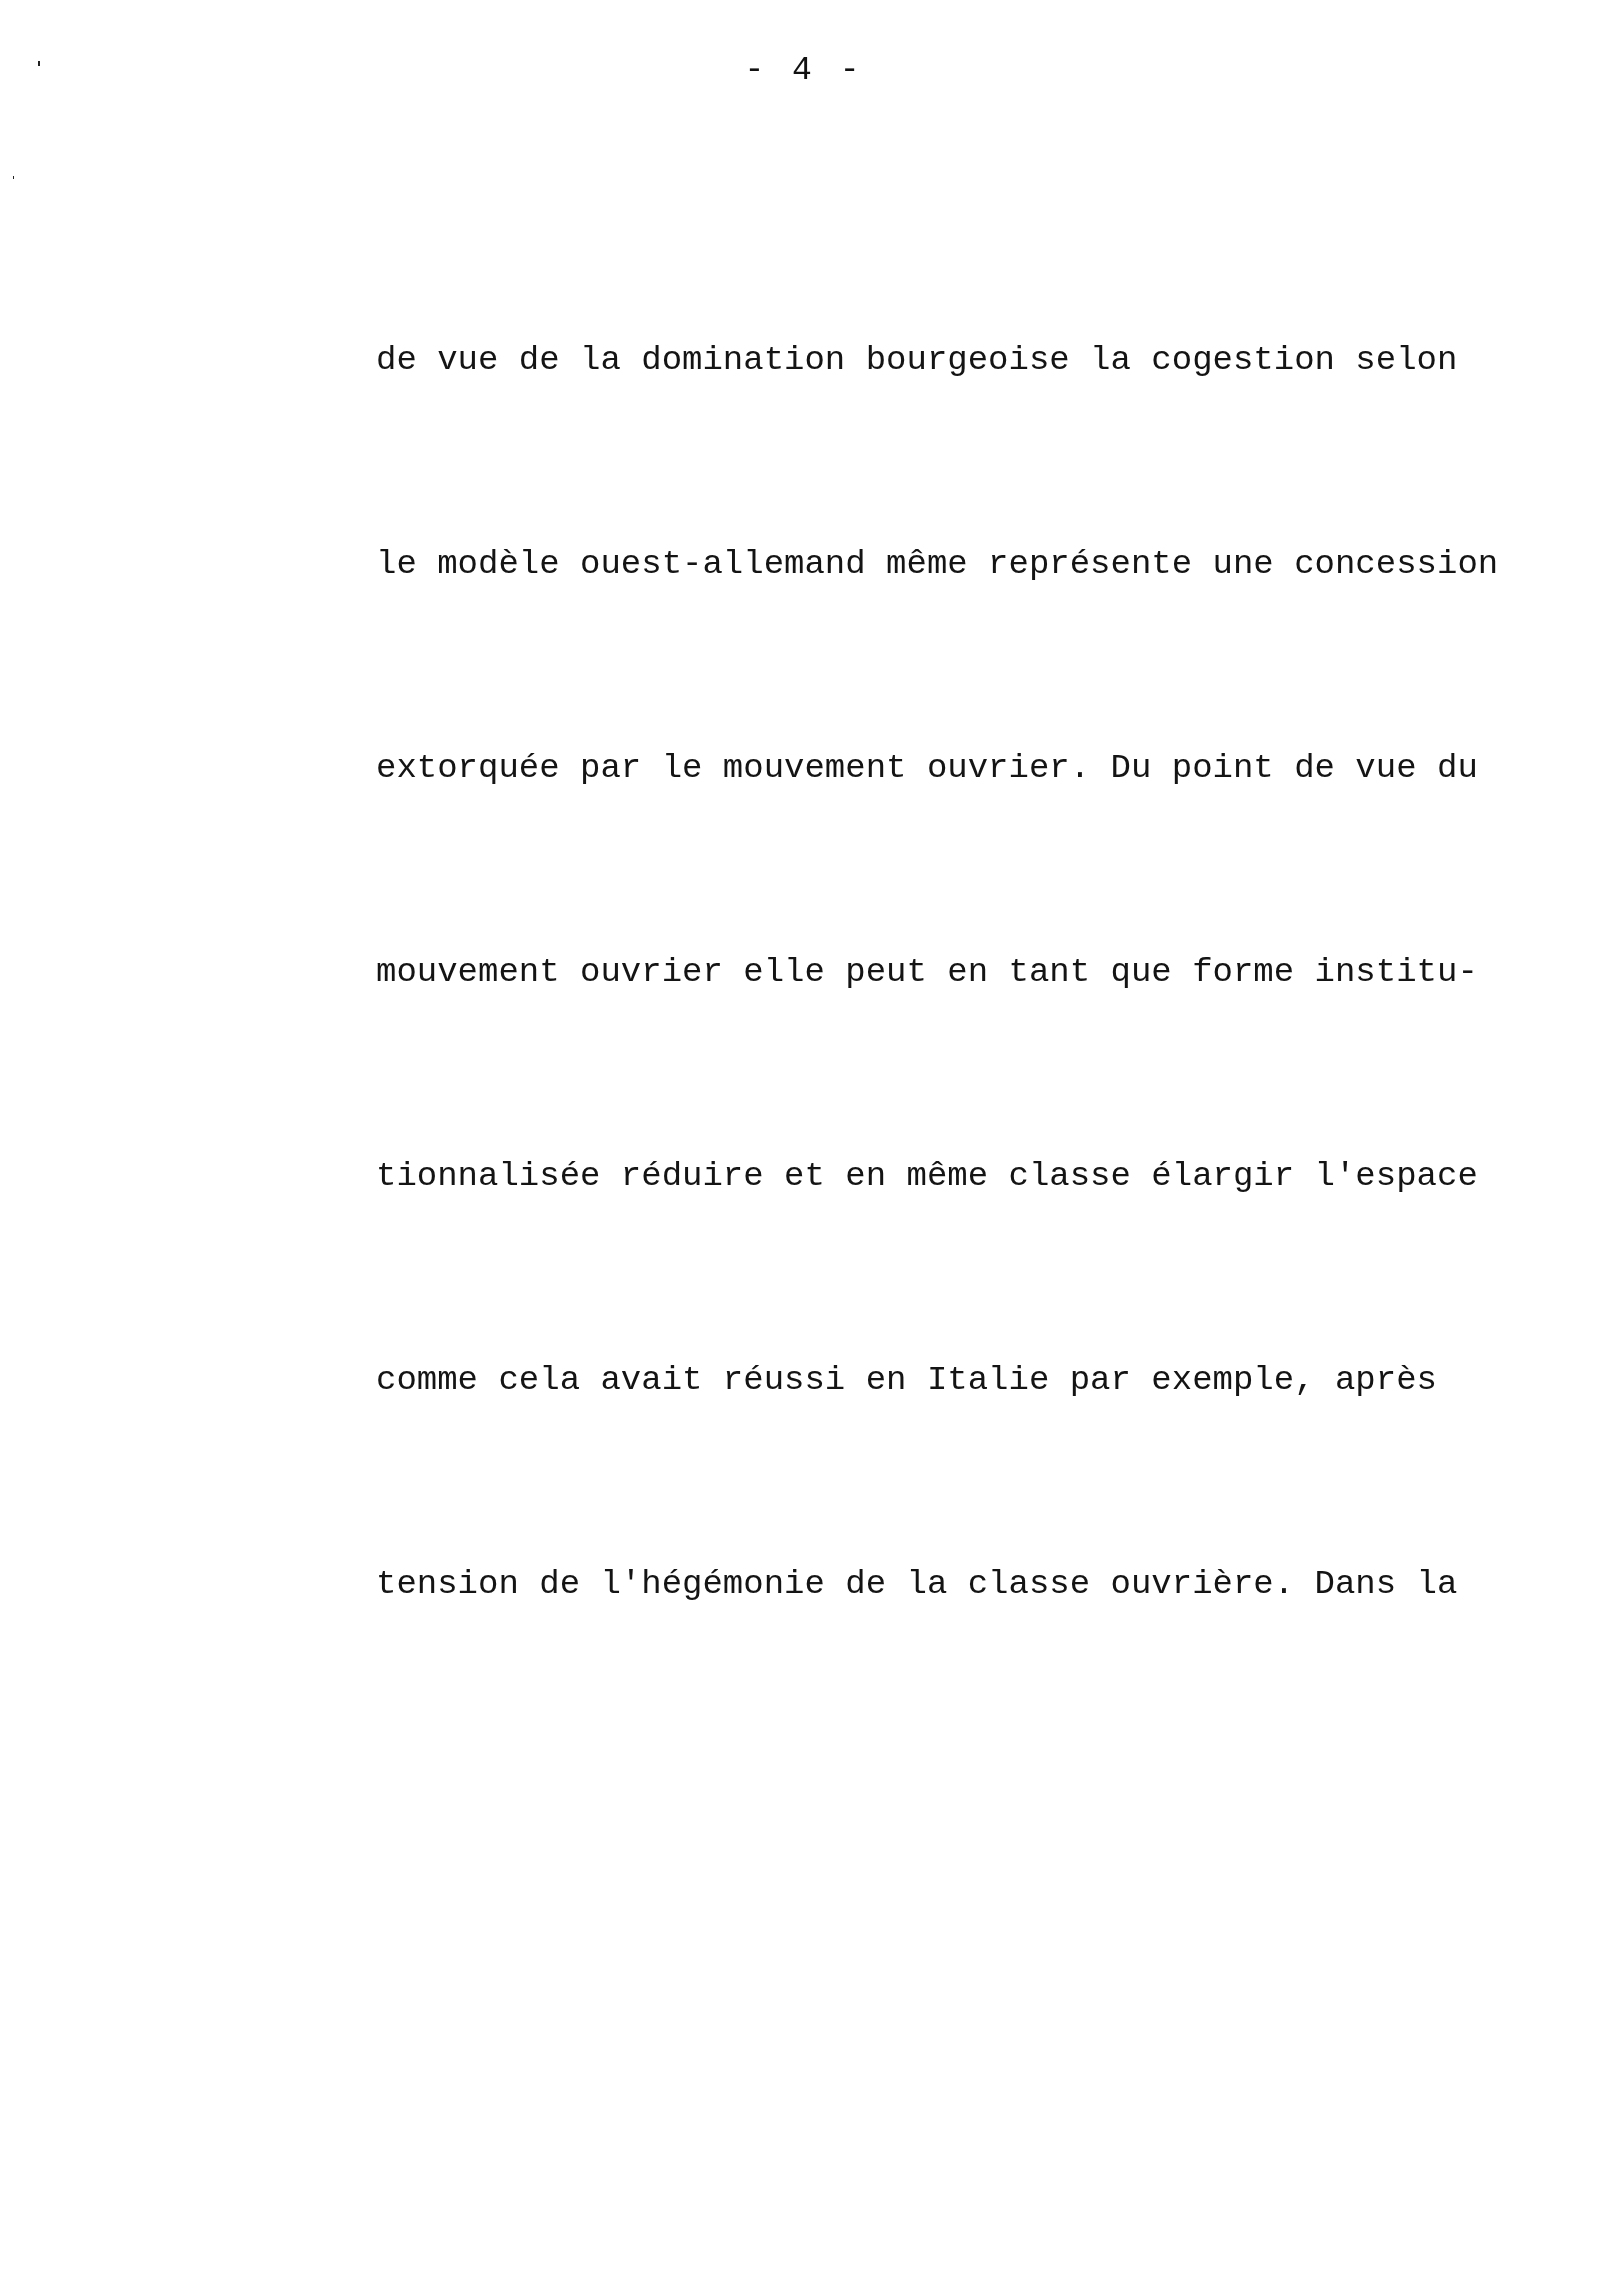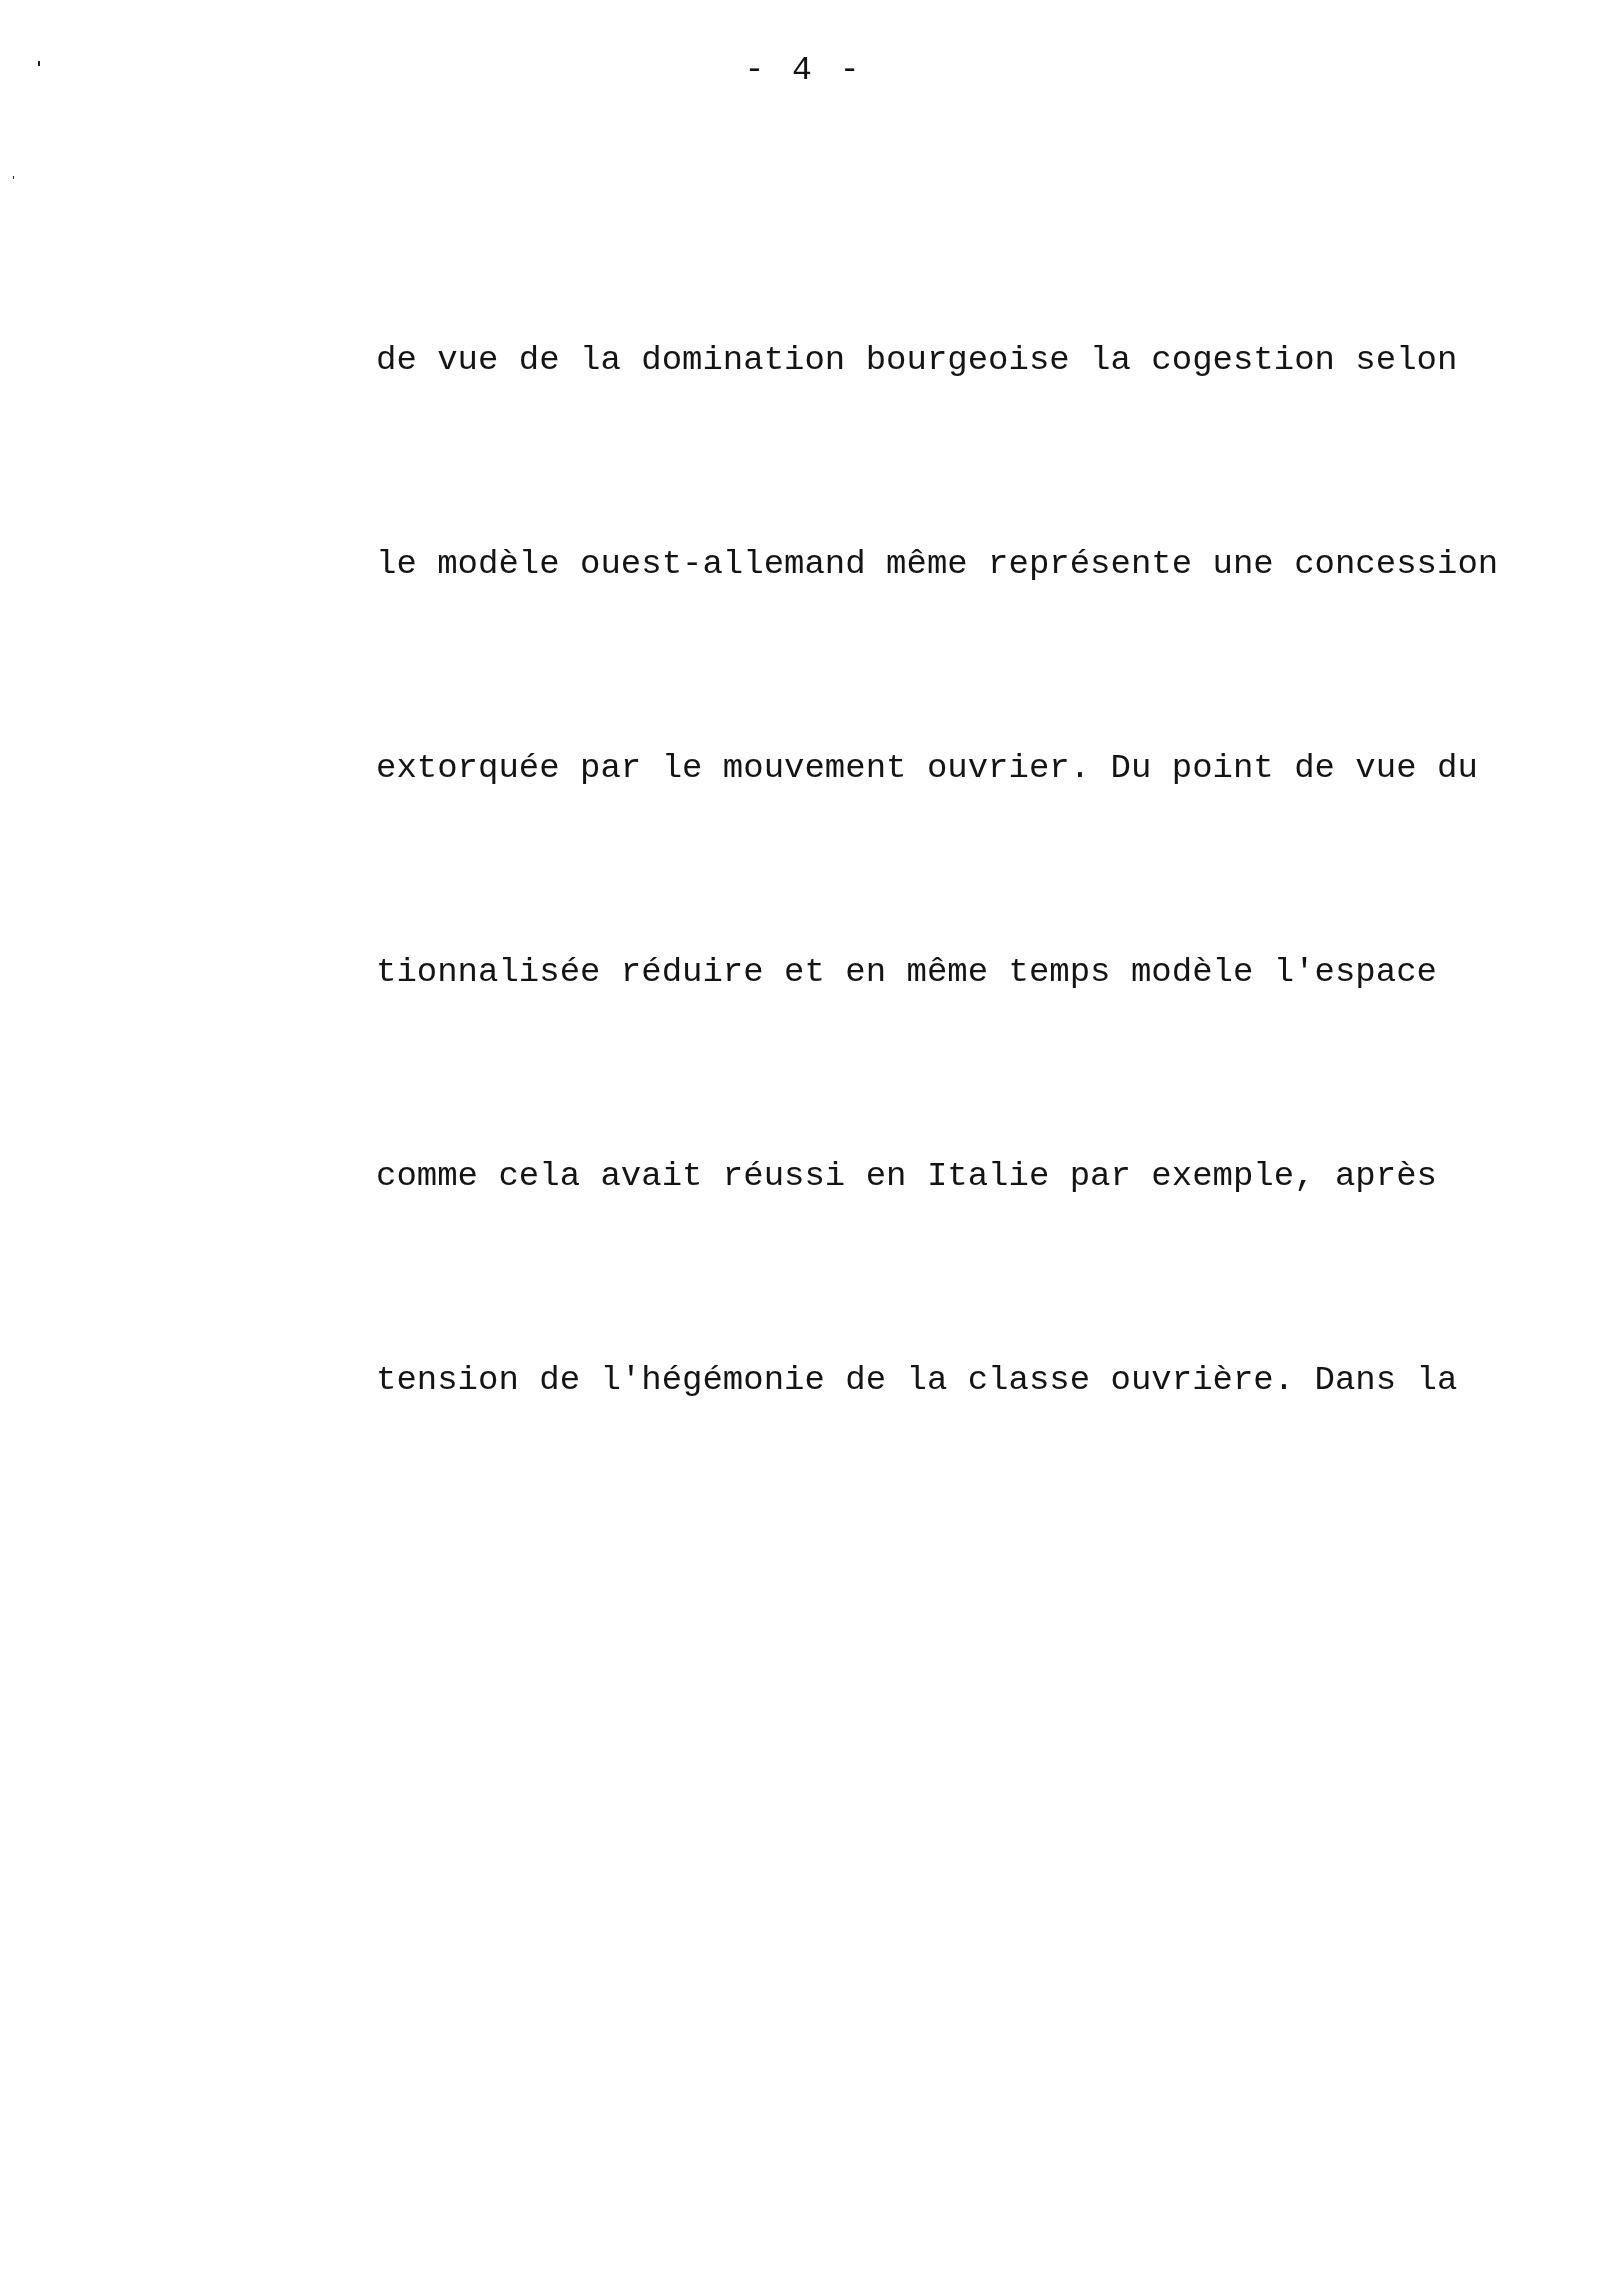--- a/index.html
+++ b/index.html
@@ -17,21 +17,22 @@
 
 <div class="page">
   <div class="pagenum">- 4 -</div>
   <div class="mark" style="left:38px;top:61px;width:2px;height:5.3px;"></div>
   <div class="mark" style="left:13.2px;top:176px;width:1.3px;height:2.6px;"></div>
 
   <div class="body-text">
     <span class="line">de vue de la domination bourgeoise la cogestion selon</span>
     <span class="line">le modèle ouest-allemand même représente une concession</span>
     <span class="line">extorquée par le mouvement ouvrier. Du point de vue du</span>
-    <span class="line">tionnalisée réduire et en même temps modèle l'espace</span>
+    <span class="line">mouvement ouvrier elle peut en tant que forme institu-</span>
+    <span class="line">tionnalisée réduire et en même classe élargir l'espace</span>
     <span class="line">comme cela avait réussi en Italie par exemple, après</span>
     <span class="line">tension de l'hégémonie de la classe ouvrière. Dans la</span>
     
     
     
     
     
 
     
 

